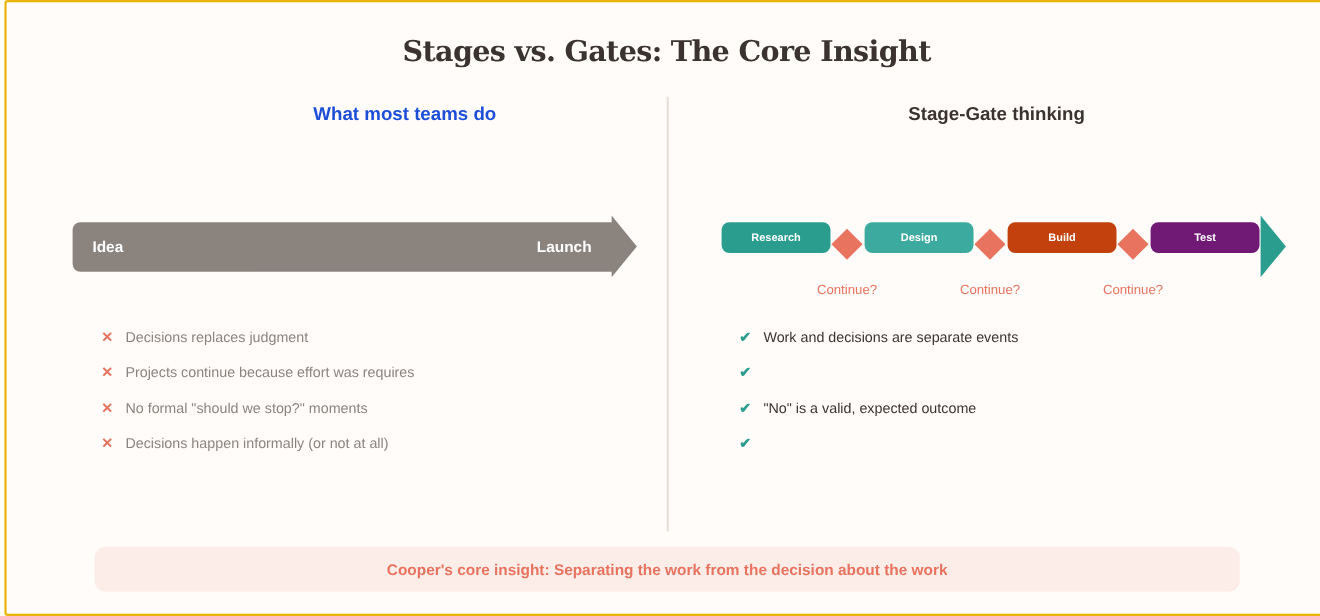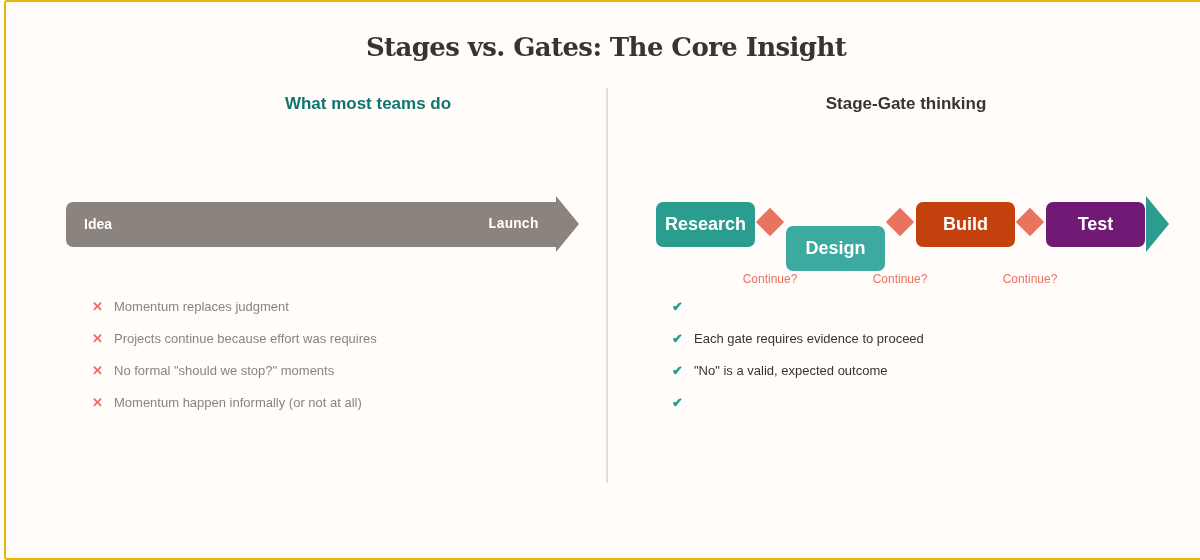--- a/index.html
+++ b/index.html
@@ -10,51 +10,51 @@
     background: #fffcfa; border: 2px solid #eab308; border-radius: 3px;
   }
   .title {
     position: absolute; left: 0; top: 30px; width: 1200px; text-align: center;
     font-family: "DejaVu Serif", serif; font-weight: bold; font-size: 26px;
     color: #3a3330; letter-spacing: -0.6px;
   }
   .col-title {
     position: absolute; top: 92px; text-align: center; font-weight: bold; font-size: 17px;
   }
-  .col-title.left { left: 0; width: 724px; color: #0f766e; }
+  .col-title.left { left: 0; width: 724px; color: #1d4ed8; }
   .col-title.right { left: 600px; width: 600px; color: #3a3330; }
   .divider {
     position: absolute; left: 600px; top: 86px; width: 2px; height: 395px; background: #e4dfd8;
   }
   
   .big-bar {
     position: absolute; left: 60px; top: 200px; width: 492px; height: 45px;
     background: #8b837e; border-radius: 7px 0 0 7px;
   }
   .big-tip {
     position: absolute; left: 550px; top: 194px; width: 0; height: 0;
     border-top: 28px solid transparent; border-bottom: 28px solid transparent;
     border-left: 23px solid #8b837e;
   }
   .bar-label {
     position: absolute; top: 214px; color: #ffffff; font-weight: bold; font-size: 14px;
   }
   
   .stage {
-    position: absolute; top: 200px; width: 99px; height: 45px; border-radius: 7px;
-    color: #ffffff; font-weight: bold; font-size: 18px;
+    position: absolute; top: 200px; width: 99px; height: 28px; border-radius: 7px;
+    color: #ffffff; font-weight: bold; font-size: 10px;
     display: flex; align-items: center; justify-content: center;
   }
   .gate {
     position: absolute; top: 210px; width: 20px; height: 20px;
     background: #e8735f; transform: rotate(45deg);
   }
   .gate-label {
     position: absolute; top: 254px; width: 80px; text-align: center;
-    color: #e8735f; font-size: 12px; margin-top: 16px;
+    color: #e8735f; font-size: 12px;
   }
   .flow-tip {
     position: absolute; left: 1140px; top: 194px; width: 0; height: 0;
     border-top: 28px solid transparent; border-bottom: 28px solid transparent;
     border-left: 23px solid #2a9d8f;
   }
   .list { position: absolute; top: 288px; }
   .list .item { display: flex; align-items: center; height: 32px; font-size: 13px; }
   .list .item .ic { width: 20px; font-weight: bold; font-size: 13px; }
   .list.left { left: 86px; }
@@ -77,66 +77,67 @@
   <div class="title">Stages vs. Gates: The Core Insight</div>
 
   <div class="col-title left">What most teams do</div>
   <div class="col-title right">Stage-Gate thinking</div>
 
   <div class="divider"></div>
 
   <div class="big-bar"></div>
   <div class="big-tip"></div>
   <div class="bar-label" style="left:78px;text-align:center;">Idea</div>
-  <div class="bar-label" style="left:482px;font-family:Liberation Mono, monospace;">Launch</div>
+  <div class="bar-label" style="left:482px;">Launch</div>
 
   <div class="list left">
     <div class="item">
       <span class="ic">✕</span>
-      <span>Momentum replaces judgment</span>
+      <span>Decisions replaces judgment</span>
     </div>
     <div class="item">
       <span class="ic">✕</span>
       <span>Projects continue because effort was requires</span>
     </div>
     <div class="item">
       <span class="ic">✕</span>
       <span>No formal "should we stop?" moments</span>
     </div>
     <div class="item">
       <span class="ic">✕</span>
-      <span>Momentum happen informally (or not at all)</span>
+      <span>Decisions happen informally (or not at all)</span>
     </div>
   </div>
 
   <div class="stage" style="left:650px;background:#2a9d8f;">Research</div>
   <div class="gate" style="left:754px;"></div>
   <div class="gate-label" style="left:724px;">Continue?</div>
 
-  <div class="stage" style="left:780px;background:#3daa9f;margin-top:24px;">Design</div>
+  <div class="stage" style="left:780px;background:#3daa9f;">Design</div>
   <div class="gate" style="left:884px;"></div>
   <div class="gate-label" style="left:854px;">Continue?</div>
 
   <div class="stage" style="left:910px;background:#c2410c;">Build</div>
   <div class="gate" style="left:1014px;"></div>
   <div class="gate-label" style="left:984px;">Continue?</div>
 
   <div class="stage" style="left:1040px;background:#701a75;">Test</div>
   <div class="flow-tip"></div>
 
   <div class="list right">
     <div class="item">
       <span class="ic">✔</span>
+      <span>Work and decisions are separate events</span>
     </div>
     <div class="item">
       <span class="ic">✔</span>
-      <span>Each gate requires evidence to proceed</span>
     </div>
     <div class="item">
       <span class="ic">✔</span>
       <span>"No" is a valid, expected outcome</span>
     </div>
     <div class="item">
       <span class="ic">✔</span>
     </div>
   </div>
 
+  <div class="insight">Cooper's core insight: Separating the work from the decision about the work</div>
 </div>
 
 </body></html>

